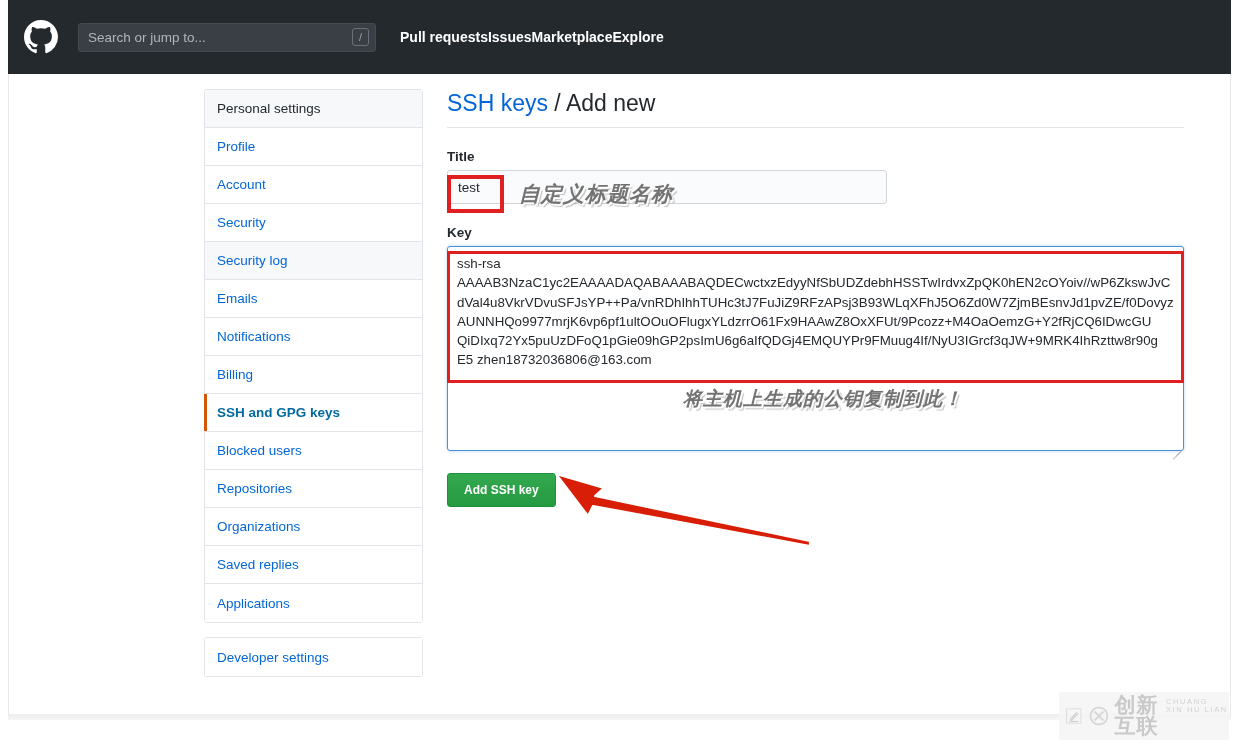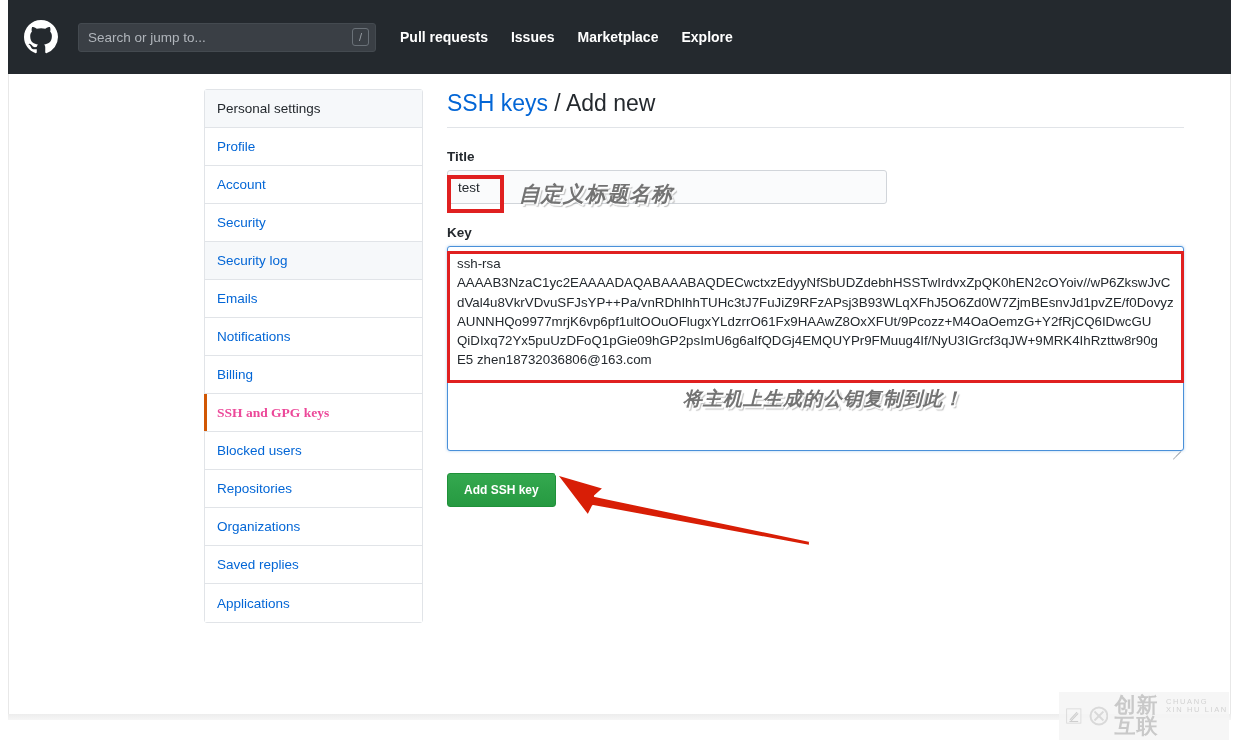--- a/index.html
+++ b/index.html
@@ -72,21 +72,20 @@
     color: #9aa0a6;
     font-size: 11px;
     line-height: 16px;
     text-align: center;
     font-family: "Liberation Sans", sans-serif;
   }
   .gh-nav {
     display: flex;
     align-items: center;
     margin-left: 24px;
-    gap: 23px;
   }
   .gh-nav a {
     color: #ffffff;
     font-size: 14px;
     font-weight: bold;
     text-decoration: none;
     white-space: nowrap;
   }
 
   
@@ -114,24 +113,23 @@
     display: flex; align-items: center;
     padding-left: 12px;
     font-size: 13.5px;
     color: #0366d6;
     cursor: pointer;
     background: #ffffff;
   }
   .side-item:last-child { border-bottom: none; }
   .side-item.alt { background: #f6f8fa; }
   .side-item.active {
-    color: #ec4899;
+    color: #0369a1;
     font-weight: bold;
     background: #ffffff;
-    font-family: Liberation Serif, serif;
   }
   .side-item.active::before {
     content: "";
     position: absolute;
     left: -1px; top: 0; bottom: 0;
     width: 3px;
     background: #d15704;
   }
   .sidebar-2 {
     position: absolute;
@@ -356,20 +354,25 @@
         <span>Organizations</span>
       </div>
     <div class="side-item">
         <span>Saved replies</span>
       </div>
     <div class="side-item">
         <span>Applications</span>
       </div>
   </div>
 
+  <div class="sidebar-2">
+    <div class="side-item">
+        <span>Developer settings</span>
+      </div>
+  </div>
 
   <div class="main">
     <h1 class="page-title"><span class="lnk">SSH keys</span><span class="sep"> / </span><span>Add new</span></h1>
 
     <div class="field-label">Title</div>
     <input class="title-input" type="text" value="test" style="">
 
     <div class="field-label">Key</div>
     <div class="key-wrap">
       <textarea class="key-area" style="">ssh-rsa

